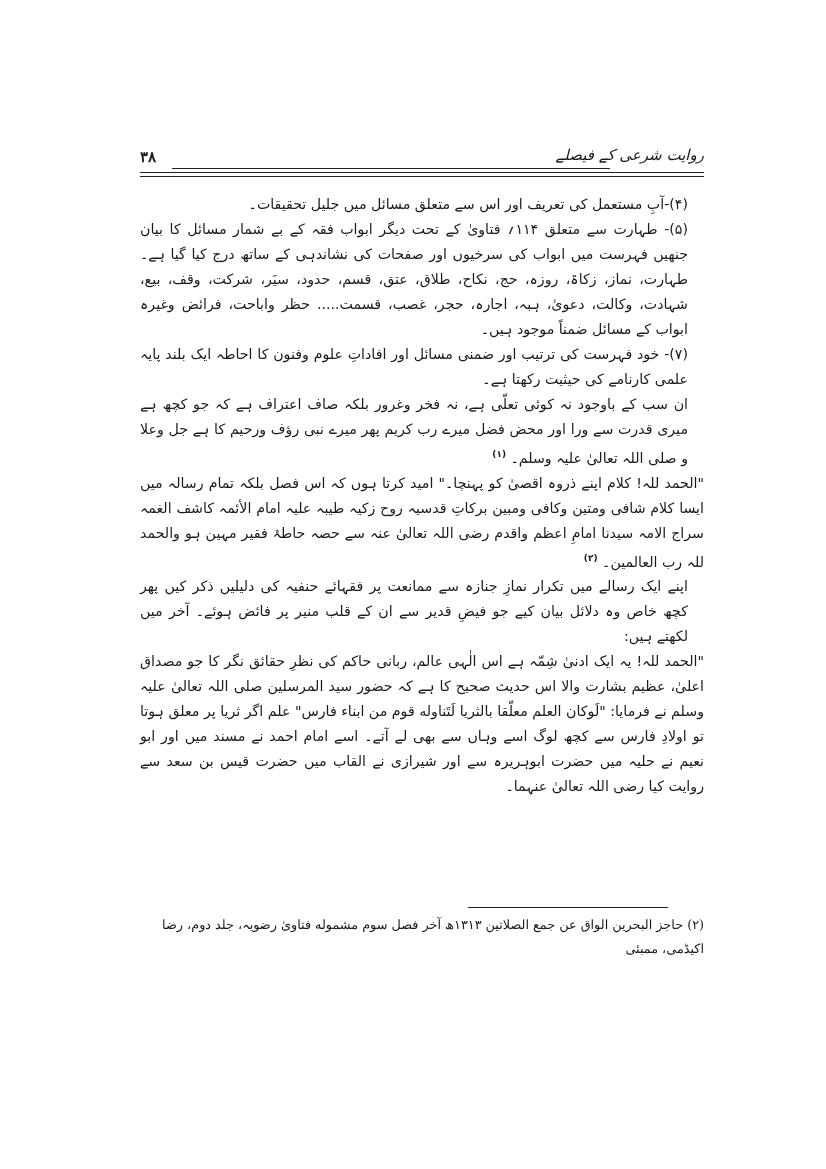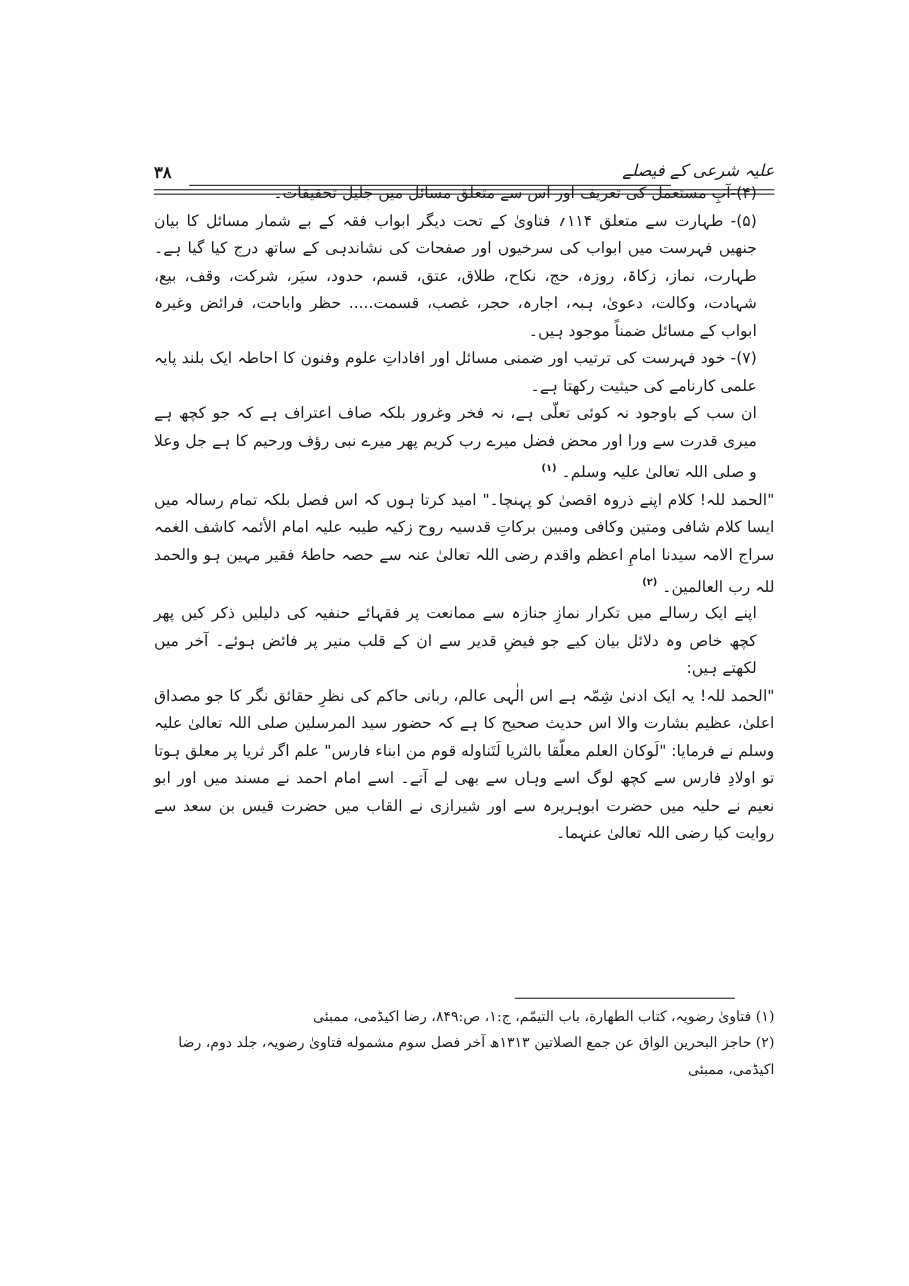--- a/index.html
+++ b/index.html
@@ -21,21 +21,21 @@
     font-family: "DejaVu Serif", serif; direction: rtl;
   }
   .header .title-underline {
     position: absolute; right: 94px; left: 32px; top: 28px; height: 1px; background: #222;
   }
   .header .rule {
     position: absolute; left: 0; right: 0; top: 32px; height: 3px;
     border-top: 1px solid #222; border-bottom: 1px solid #222;
   }
   .body-text {
-    position: absolute; left: 140px; top: 164px; width: 564px;
+    position: absolute; left: 140px; top: 192px; width: 564px;
     direction: rtl; text-align: justify; text-align-last: right;
     font-family: "DejaVu Sans", sans-serif; font-size: 14.2px; line-height: 25px;
   }
   .body-text p { margin: 0; }
   .indent { padding-right: 16px; }
   .indent-lg { padding-right: 40px; }
   .fn-ref { font-size: 9px; vertical-align: super; font-weight: bold; }
   .footnote-rule {
     position: absolute; left: 468px; top: 907px; width: 200px; height: 1px; background: #222;
   }
@@ -44,42 +44,38 @@
     direction: rtl; font-family: "DejaVu Serif", serif; font-size: 12.8px; line-height: 24px;
   }
   .footnotes p { margin: 0; text-align: right; }
 </style>
 </head>
 <body>
 
 <div class="page">
 
   <div class="header">
-    <span class="title">علیہ شرعی کے فیصلے</span>
+    <span class="title">روایت شرعی کے فیصلے</span>
     <div class="title-underline"></div>
     <span class="pagenum">۳۸</span>
     <div class="rule"></div>
   </div>
 
   <div class="body-text">
     <p class="indent"><span>(۴)-آبِ مستعمل کی تعریف اور اس سے متعلق مسائل میں جلیل تحقیقات۔</span></p>
     <p class="indent"><span>(۵)- طہارت سے متعلق ۱۱۴؍ فتاویٰ کے تحت دیگر ابواب فقہ کے بے شمار مسائل کا بیان جنھیں فہرست میں ابواب کی سرخیوں اور صفحات کی نشاندہی کے ساتھ درج کیا گیا ہے۔ طہارت، نماز، زکاۃ، روزہ، حج، نکاح، طلاق، عتق، قسم، حدود، سیَر، شرکت، وقف، بیع، شہادت، وکالت، دعویٰ، ہبہ، اجارہ، حجر، غصب، قسمت..... حظر واباحت، فرائض وغیرہ ابواب کے مسائل ضمناً موجود ہیں۔</span></p>
     <p class="indent"><span>(۷)- خود فہرست کی ترتیب اور ضمنی مسائل اور افاداتِ علوم وفنون کا احاطہ ایک بلند پایہ علمی کارنامے کی حیثیت رکھتا ہے۔</span></p>
     <p class="indent"><span>ان سب کے باوجود نہ کوئی تعلّی ہے، نہ فخر وغرور بلکہ صاف اعتراف ہے کہ جو کچھ ہے میری قدرت سے ورا اور محض فضل میرے رب کریم پھر میرے نبی رؤف ورحیم کا ہے جل وعلا و صلی اللہ تعالیٰ علیہ وسلم۔</span> <span class="fn-ref">(۱)</span></p>
     <p><span>"الحمد للہ! کلام اپنے ذروہ اقصیٰ کو پہنچا۔" امید کرتا ہوں کہ اس فصل بلکہ تمام رسالہ میں ایسا کلام شافی ومتین وکافی ومبین برکاتِ قدسیہ روح زکیہ طیبہ علیہ امام الأئمہ کاشف الغمہ سراج الامہ سیدنا امامِ اعظم واقدم رضی اللہ تعالیٰ عنہ سے حصہ حاطۂ فقیر مہین ہو والحمد للہ رب العالمین۔</span> <span class="fn-ref">(۲)</span></p>
     <p class="indent"><span>اپنے ایک رسالے میں تکرار نمازِ جنازہ سے ممانعت پر فقہائے حنفیہ کی دلیلیں ذکر کیں پھر کچھ خاص وہ دلائل بیان کیے جو فیضِ قدیر سے ان کے قلب منیر پر فائض ہوئے۔ آخر میں لکھتے ہیں:</span></p>
     <p><span>"الحمد للہ! یہ ایک ادنیٰ شِمّہ ہے اس الٰہی عالم، ربانی حاکم کی نظرِ حقائق نگر کا جو مصداق اعلیٰ، عظیم بشارت والا اس حدیث صحیح کا ہے کہ حضور سید المرسلین صلی اللہ تعالیٰ علیہ وسلم نے فرمایا: "لَوکان العلم معلّقا بالثریا لَتَناوله قوم من ابناء فارس" علم اگر ثریا پر معلق ہوتا تو اولادِ فارس سے کچھ لوگ اسے وہاں سے بھی لے آتے۔ اسے امام احمد نے مسند میں اور ابو نعیم نے حلیہ میں حضرت ابوہریرہ سے اور شیرازی نے القاب میں حضرت قیس بن سعد سے روایت کیا رضی اللہ تعالیٰ عنہما۔</span></p>
   </div>
 
   <div class="footnote-rule"></div>
 
   <div class="footnotes">
     <p>
-      <span>(۱)</span>
-      <span>فتاویٰ رضویہ، کتاب الطهارة، باب التيمّم، ج:۱، ص:۸۴۹، رضا اکیڈمی، ممبئی</span>
-    </p>
-    <p>
       <span>(۲)</span>
       <span>حاجز البحرين الواق عن جمع الصلاتين ۱۳۱۳ھ آخر فصل سوم مشموله فتاویٰ رضویہ، جلد دوم، رضا اکیڈمی، ممبئی</span>
     </p>
   </div>
 
 </div>
 
 </body></html>

